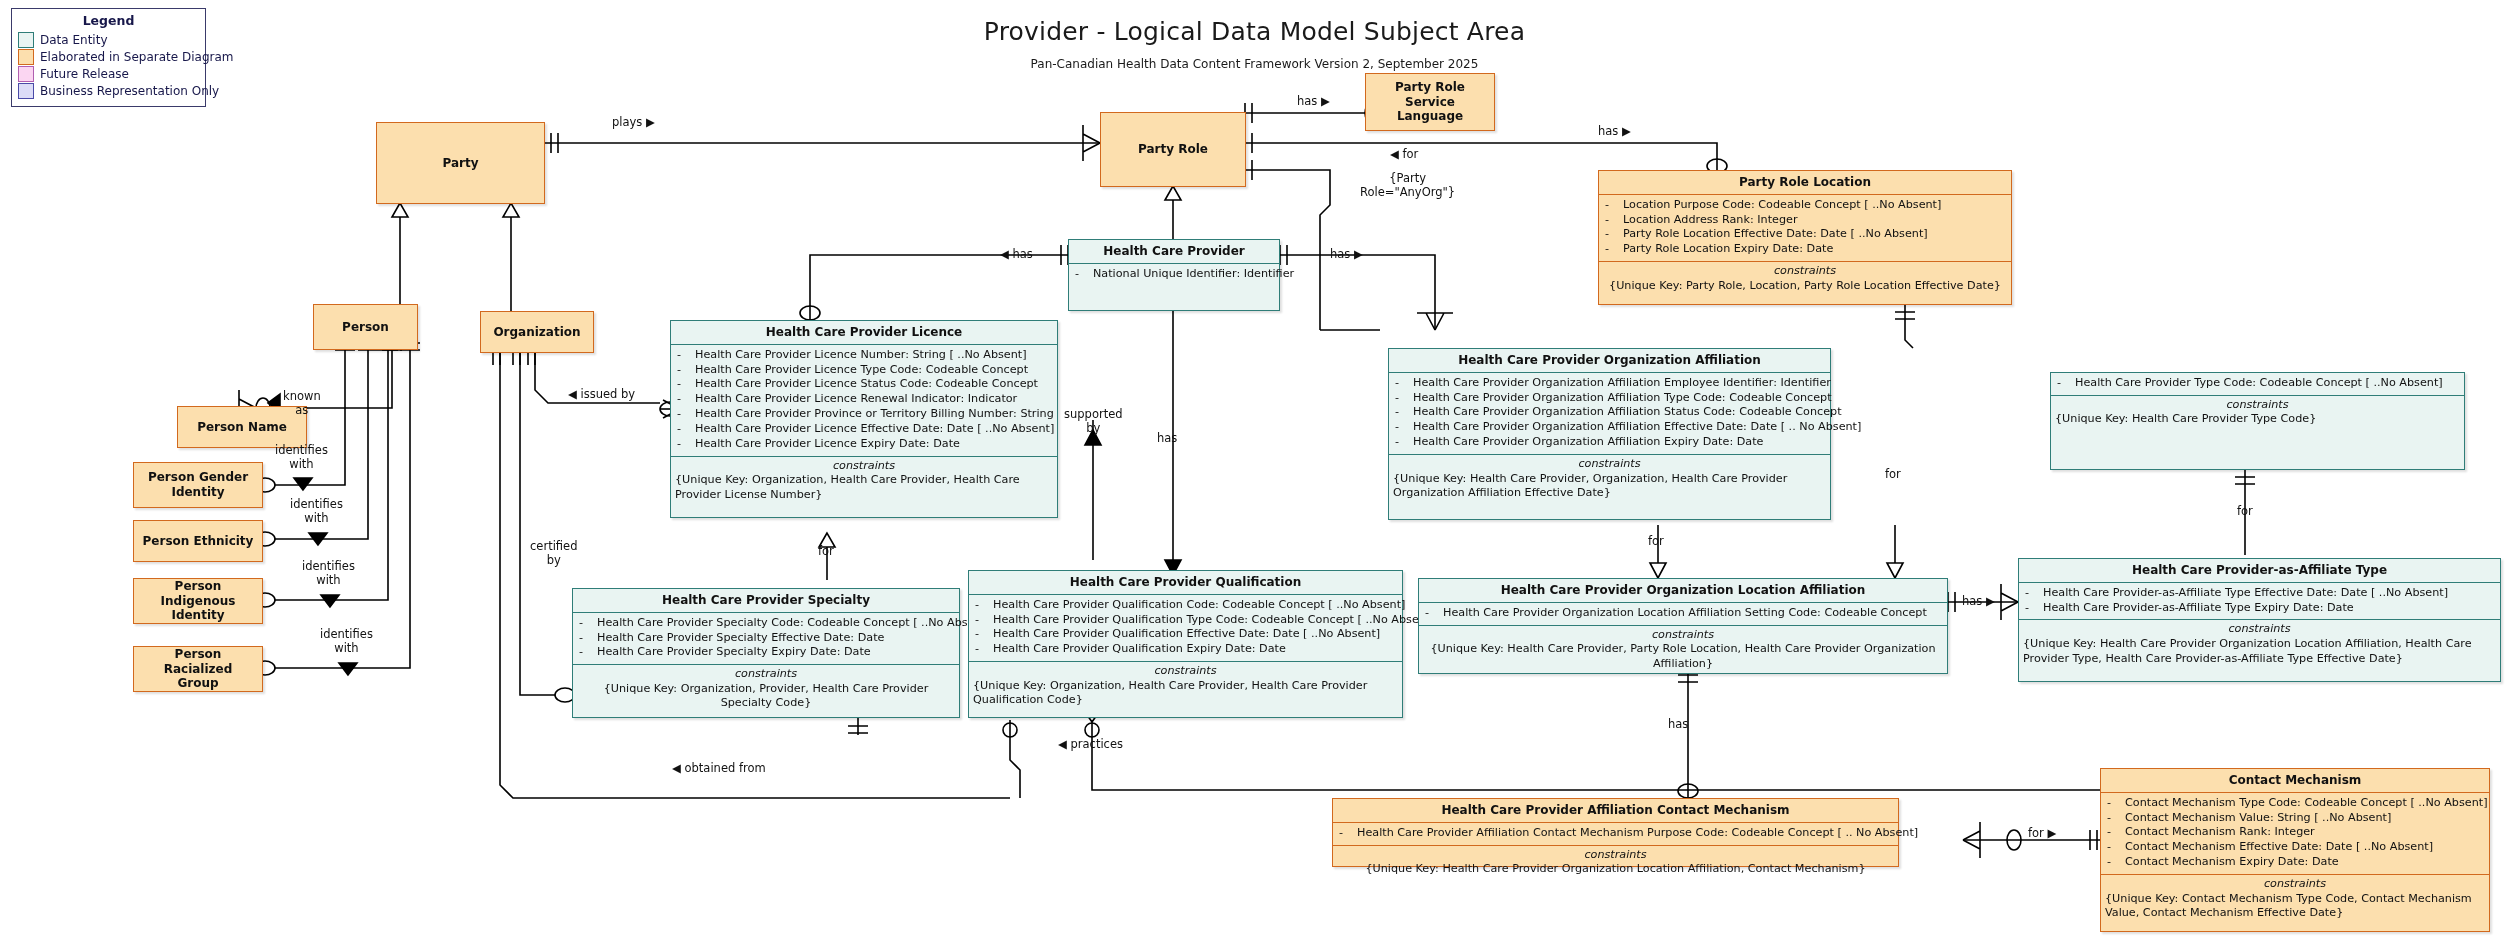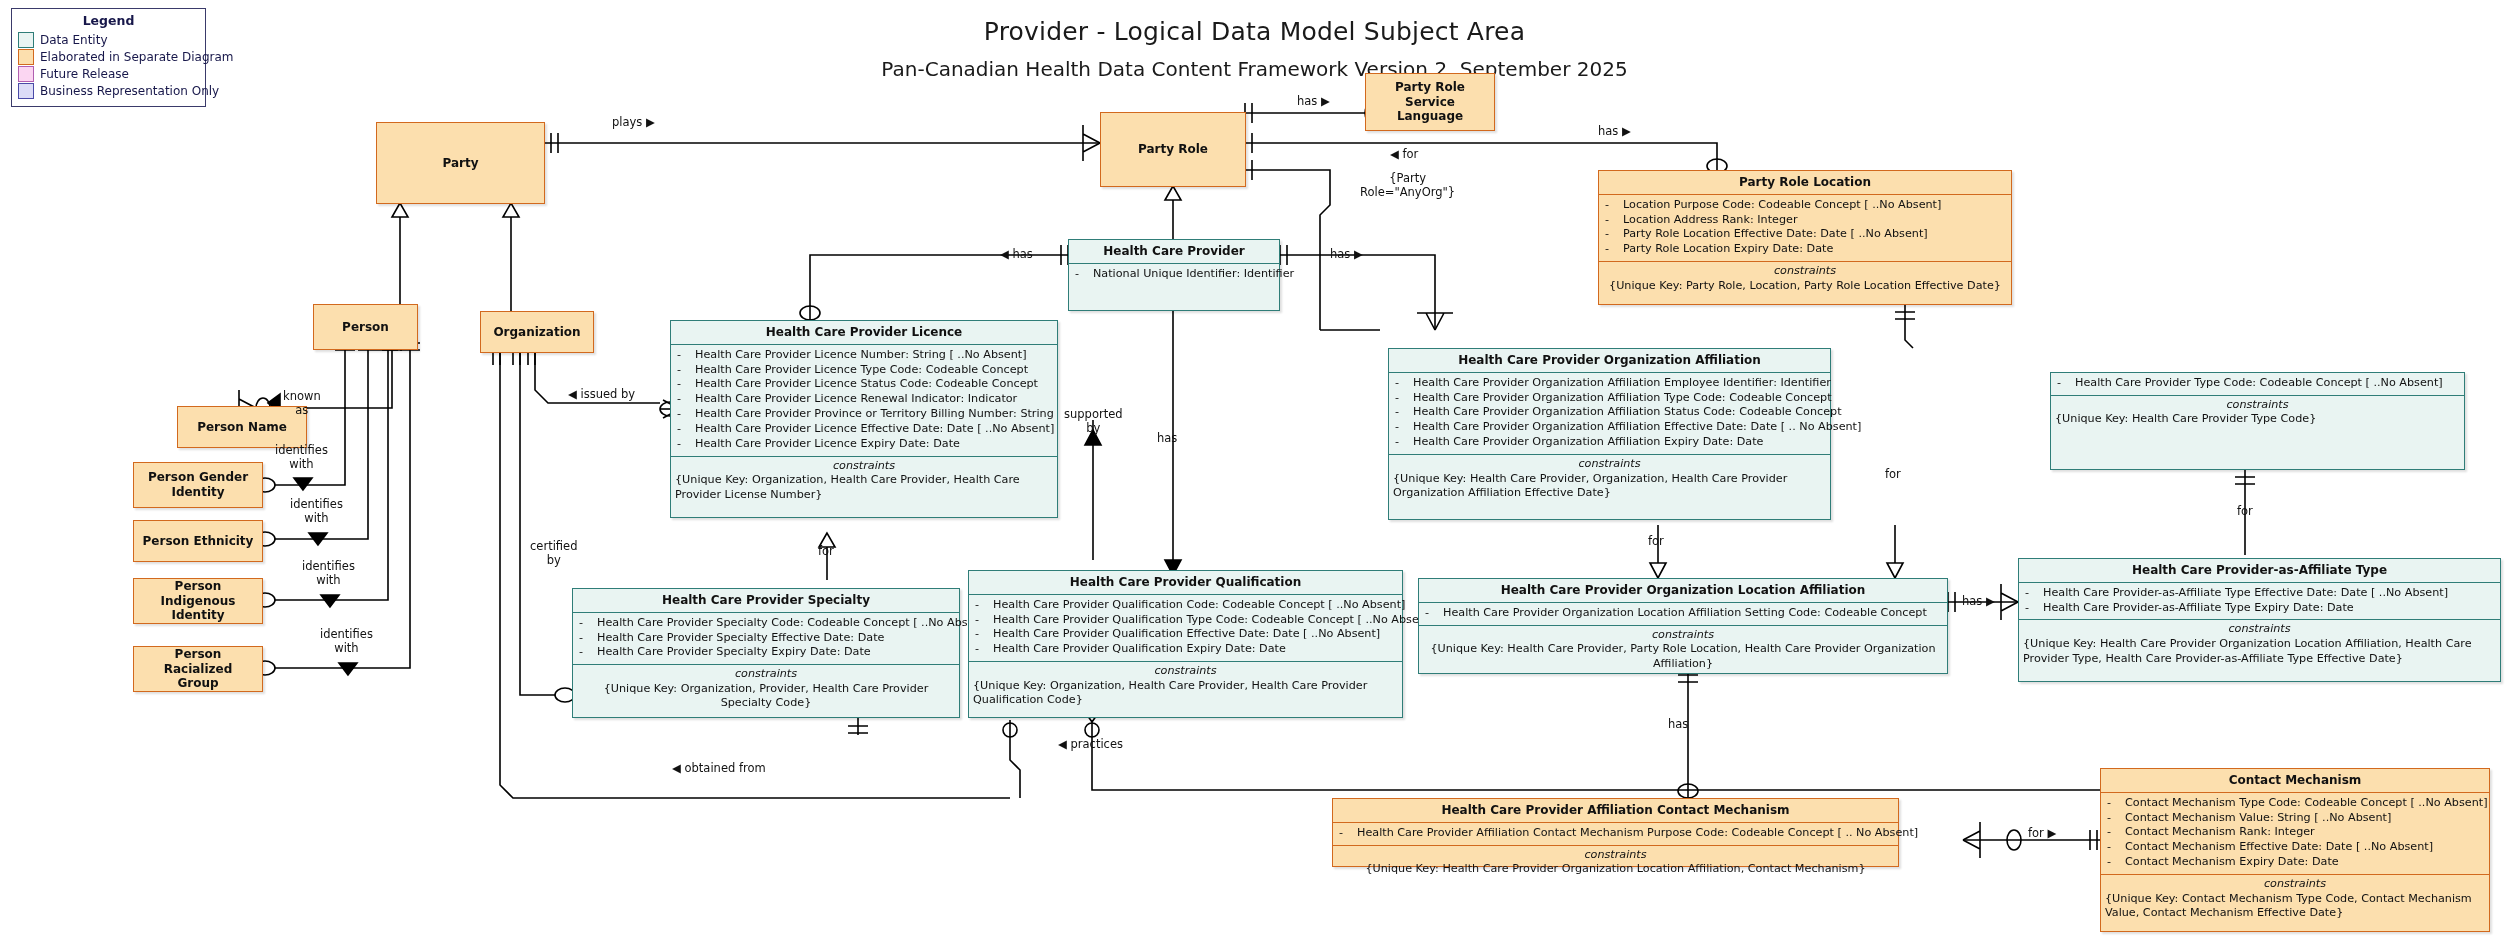--- a/index.html
+++ b/index.html
@@ -33,21 +33,21 @@
     text-align: center;
     color: #1a1a1a;
   }
   #page-title {
     top: 17px;
     font-size: 25px;
     letter-spacing: .2px;
   }
   #page-subtitle {
     top: 57px;
-    font-size: 20px;
+    font-size: 12px;
   }
   
   #legend {
     position: absolute;
     left: 11px; top: 8px;
     width: 195px;
     border: 1px solid #3a3a6a;
     border-radius: 0;
     background: #ffffff;
     padding: 4px 6px 6px 6px;

